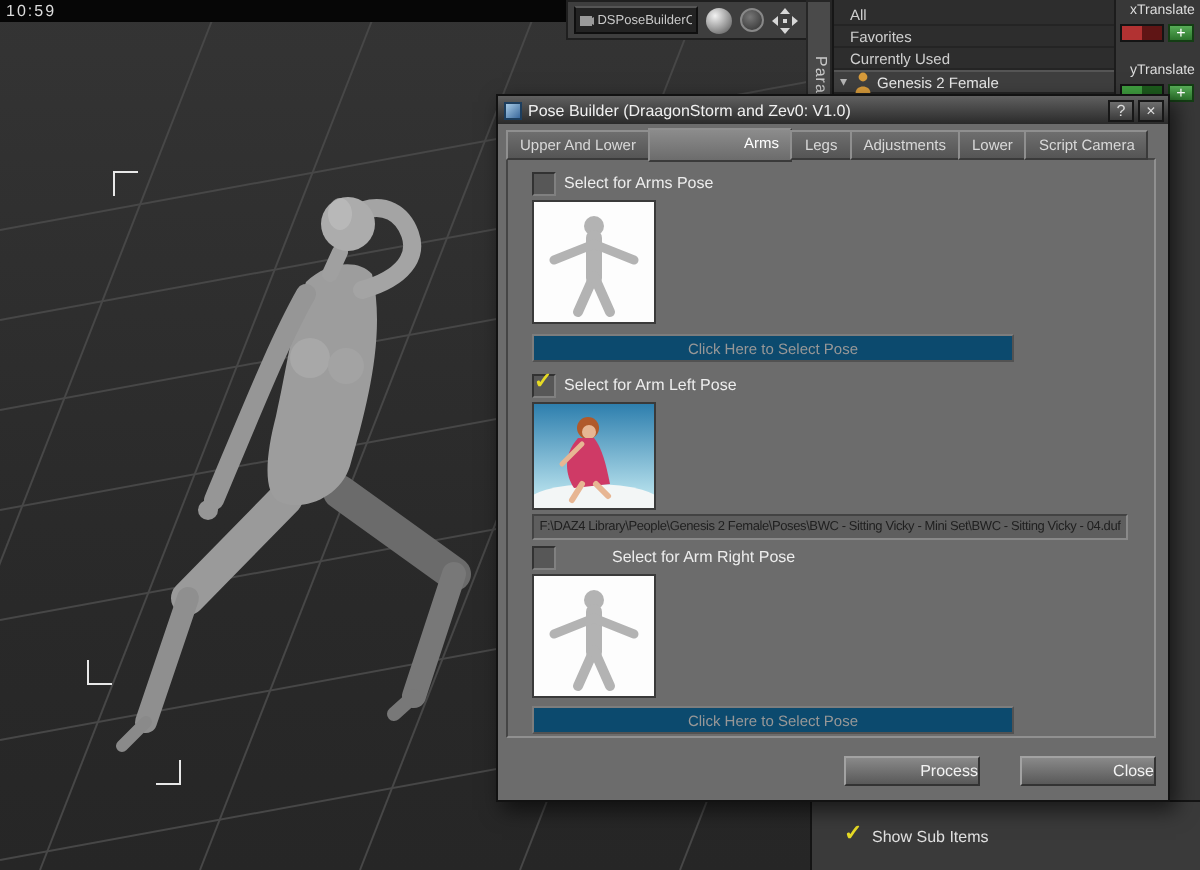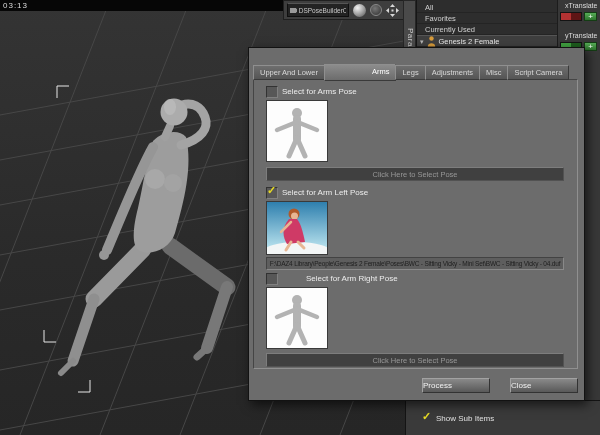--- a/index.html
+++ b/index.html
@@ -52,30 +52,30 @@
     background:linear-gradient(#6e6e6e,#555);border:1px solid #3a3a3a;border-top-color:#8f8f8f;border-left-color:#8f8f8f;
     margin-left:-1px;white-space:nowrap;}
   .tab.active{background:linear-gradient(#8c8c8c,#6c6c6c);color:#fff;height:15px;margin-top:-1px;padding-left:47px;}
   #frame{position:absolute;left:4px;top:31px;width:325px;height:290px;background:#6c6c6c;
     border:1px solid;border-color:#454545 #909090 #909090 #454545;box-sizing:border-box;}
   .cb{position:absolute;left:12px;width:10px;height:10px;background:#575757;
     border:1px solid;border-color:#323232 #808080 #808080 #323232;box-sizing:content-box;}
   .cb .check{position:absolute;left:0;top:-4px;color:#e6da25;font-size:11px;font-weight:bold;}
   .cb-label{position:absolute;left:28px;font-size:8px;color:#ededed;white-space:nowrap;}
   .thumb{position:absolute;left:12px;width:60px;border:1px solid #3a3a3a;background:#fdfdfd;font-size:0;}
-  .selbtn{position:absolute;left:12px;width:298px;height:14px;background:#404040;
+  .selbtn{position:absolute;left:12px;width:241px;height:14px;background:#0c4a6e;
     border:1px solid;border-color:#7d7d7d #525252 #525252 #7d7d7d;color:#979797;
     font-size:7.5px;text-align:center;line-height:13px;box-sizing:border-box;}
   .pathbar{position:absolute;left:12px;width:298px;height:13px;background:#5e5e5e;
     border:1px solid;border-color:#434343 #898989 #898989 #434343;color:#1f1f1f;
     font-size:6.5px;line-height:12px;text-align:center;white-space:nowrap;overflow:hidden;box-sizing:border-box;letter-spacing:-.2px;}
   #dfooter{position:absolute;left:0;right:6px;bottom:7px;display:flex;justify-content:flex-end;gap:20px;}
   .fbtn{width:68px;height:15px;background:linear-gradient(#898989,#595959);
     border:1px solid #333;border-top-color:#a2a2a2;border-left-color:#a2a2a2;
-    color:#f2f2f2;font-size:8px;text-align:left;line-height:14px;box-sizing:border-box;}
+    color:#f2f2f2;font-size:8px;text-align:right;line-height:14px;box-sizing:border-box;}
 </style>
 </head>
 <body>
 
 <div class="abs" id="viewport">
   <svg width="600" height="435">
 
     <g stroke="#474747" stroke-width="1">
       <line x1="0" y1="115" x2="600" y2="5"></line>
       <line x1="0" y1="160" x2="600" y2="50"></line>
@@ -114,21 +114,21 @@
 
     <g stroke="#e8e8e8" stroke-width="1" fill="none">
       <path d="M69,86 L57,86 L57,98"></path>
       <path d="M44,330 L44,342 L56,342"></path>
       <path d="M78,392 L90,392 L90,380"></path>
     </g>
   </svg>
 </div>
 
 <div class="abs" id="topstrip"></div>
-<div class="abs" id="hud-time">03:13</div>
+<div class="abs" id="hud-time">10:59</div>
 
 <div class="abs" id="toolbar">
   <div id="cam-select">
     <svg width="9" height="7">
         <rect x="0" y="1" width="6" height="5" fill="#9a9a9a"></rect>
         <path d="M6,2 L9,0.5 L9,6.5 L6,5 Z" fill="#9a9a9a"></path>
       </svg>
     <span class="lbl">DSPoseBuilderCam...</span>
   </div>
   <div class="tool-sphere"></div>
@@ -168,27 +168,33 @@
   <div class="swatch" style="left:2px;top:42px;width:22px;background:linear-gradient(90deg,#3f9e3f 50%,#1d5c1d 50%);"></div>
   <div class="plusbox" style="left:26px;top:42px;">+</div>
 </div>
 
 <div class="abs" id="bpanel">
   <span class="check">✓</span>
   <span class="lbl">Show Sub Items</span>
 </div>
 
 <div class="abs" id="dialog">
+  <div id="titlebar">
+    <span class="ticon"></span>
+    <span id="title">Pose Builder (DraagonStorm and Zev0: V1.0)</span>
+    <span class="tbtn">?</span>
+    <span class="tbtn">×</span>
+  </div>
 
   <div id="tabs">
     <div class="tab">Upper And Lower</div>
     <div class="tab active">Arms</div>
     <div class="tab">Legs</div>
     <div class="tab">Adjustments</div>
-    <div class="tab">Misc</div>
+    <div class="tab">Lower</div>
     <div class="tab">Script Camera</div>
   </div>
 
   <div id="frame">
 
     <div class="cb" style="top:6px;"></div>
     <span class="cb-label" style="top:7px;">Select for Arms Pose</span>
     <div class="thumb" style="top:20px;">
       <svg width="60" height="60">
           <rect width="60" height="60" fill="#fdfdfd"></rect>

